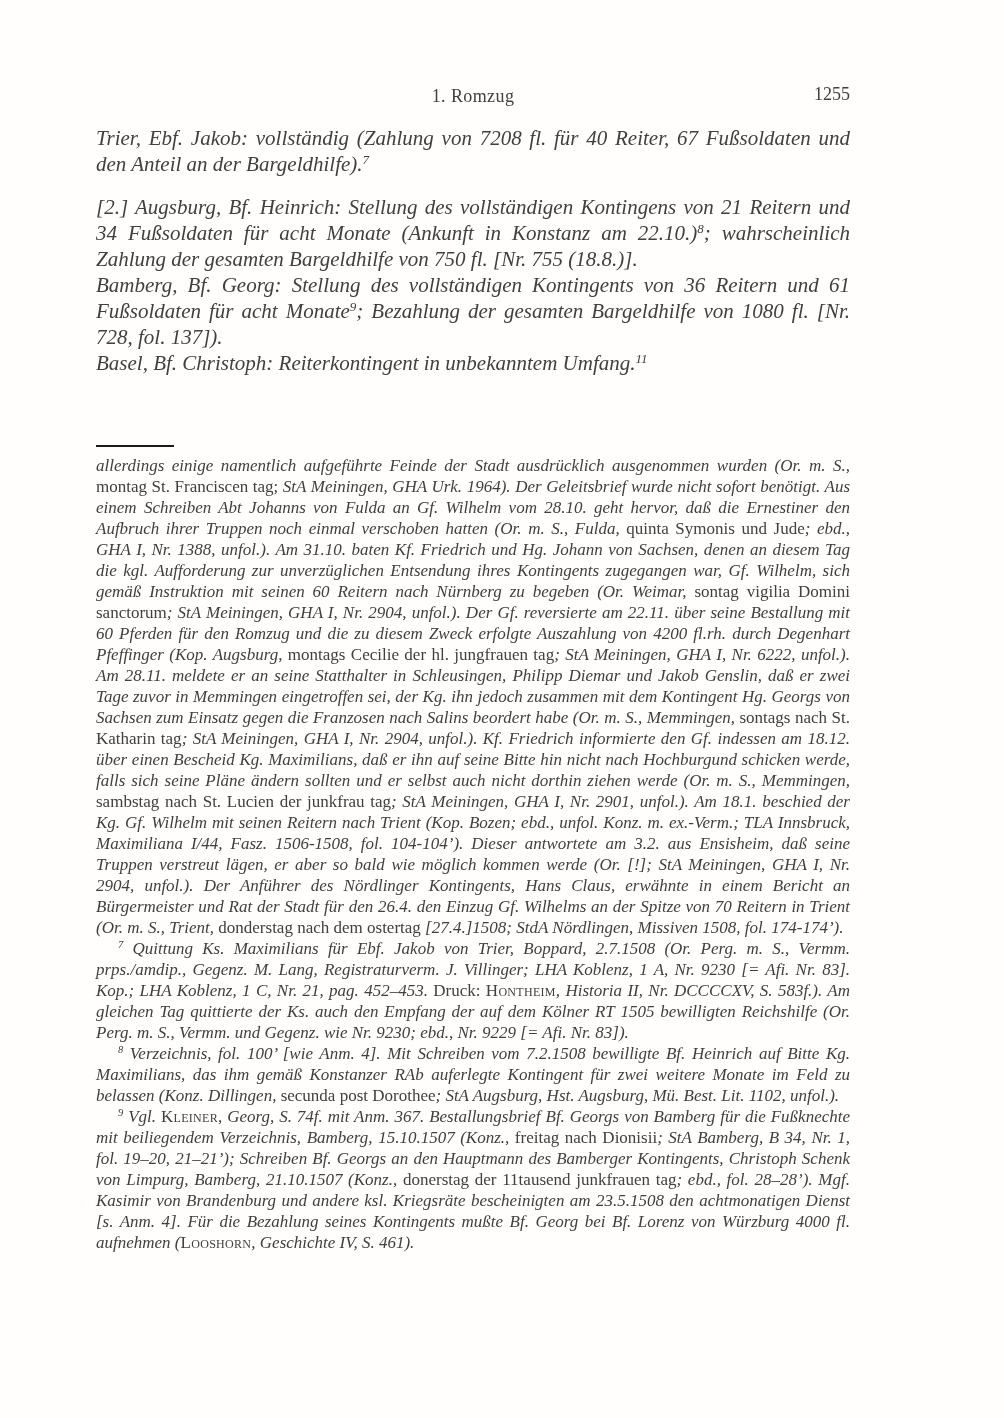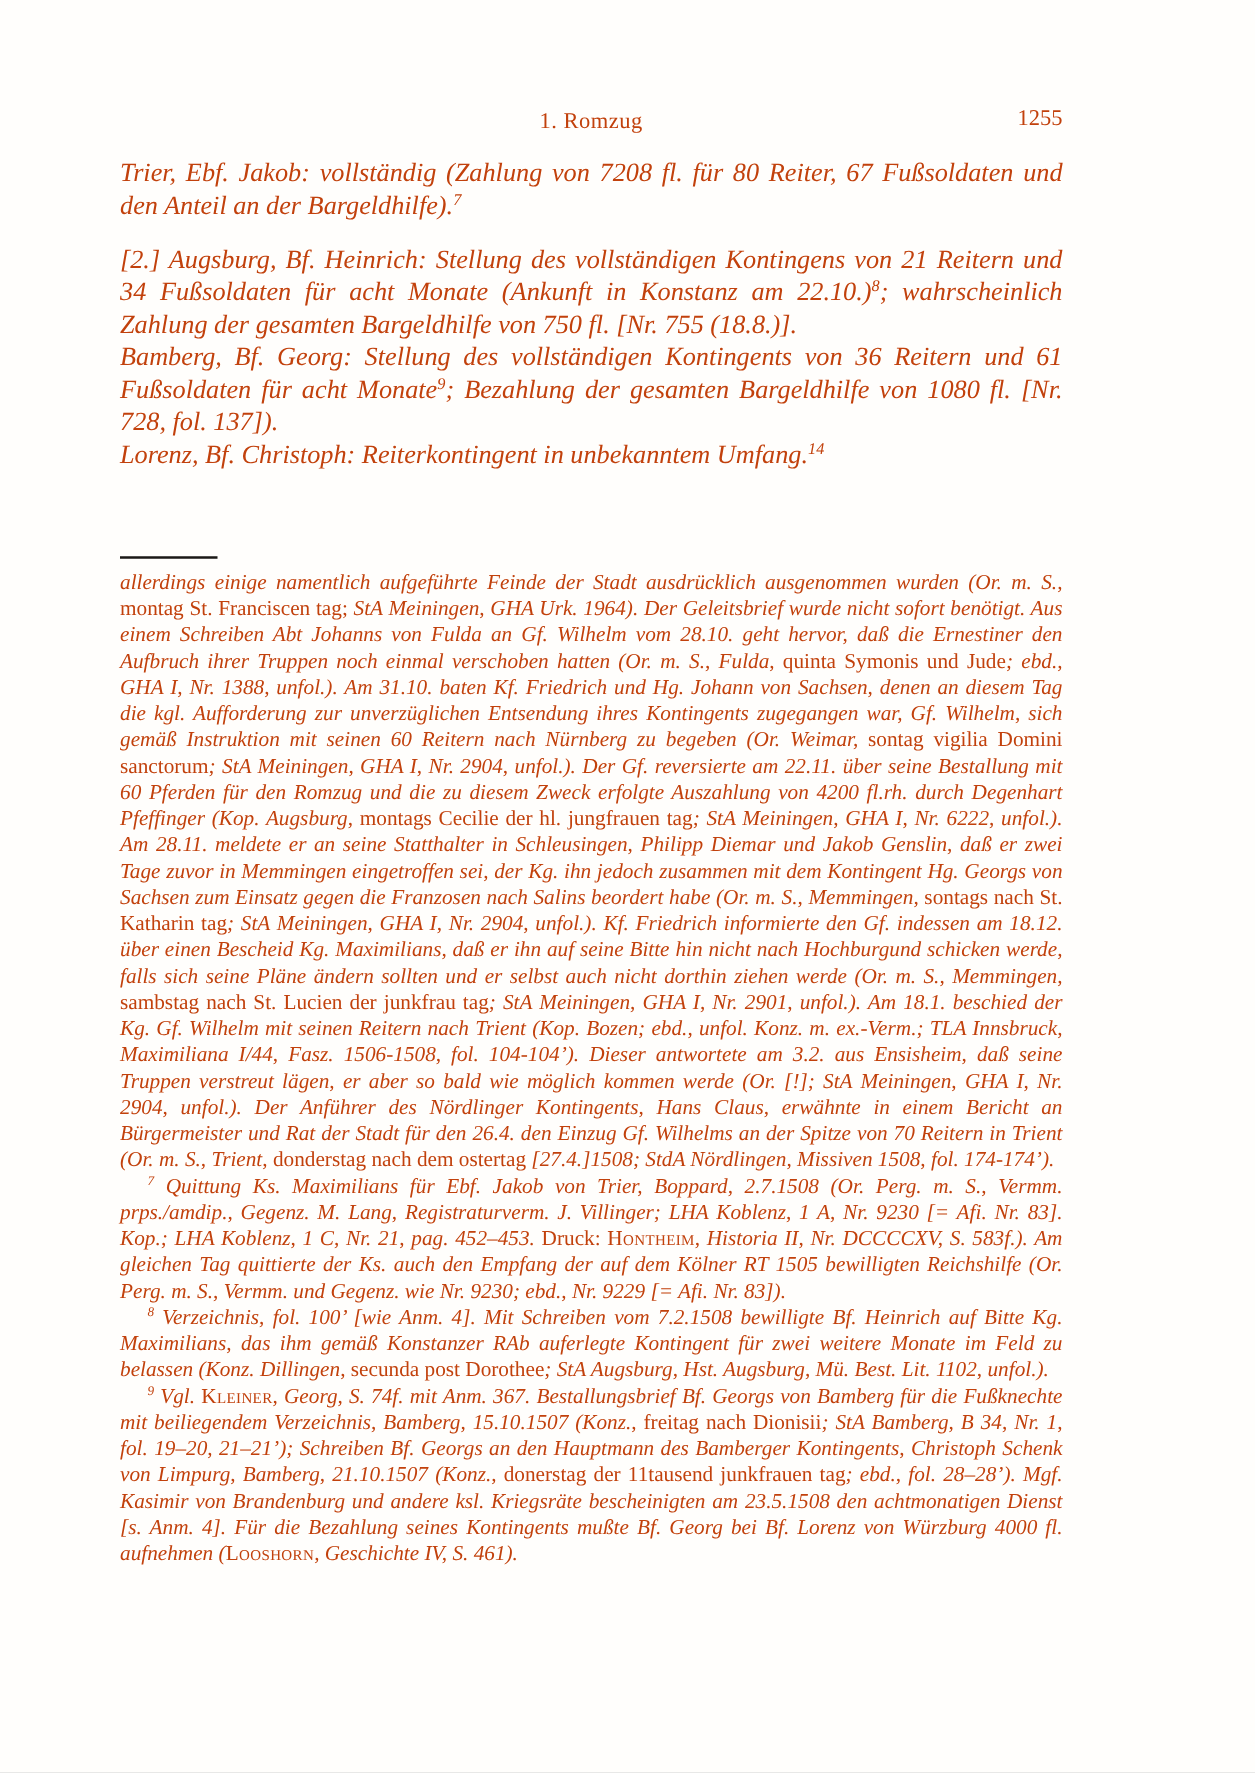--- a/index.html
+++ b/index.html
@@ -3,21 +3,21 @@
 <meta charset="utf-8">
 <style>
   html, body { margin: 0; padding: 0; background: #d8d8d8; }
   .page {
     width: 1004px;
     height: 1418px;
     background: #fffefc;
     position: relative;
     overflow: hidden;
     font-family: "Liberation Serif", serif;
-    color: #c2410c;
+    color: #404040;
     box-sizing: border-box;
   }
   .content {
     margin-left: 96px;
     width: 754px;
   }
   .page-header {
     position: relative;
     padding-top: 84px;
     height: 24px;
@@ -77,26 +77,26 @@
 <body>
 
 <div class="page">
   <div class="content">
 
     <div class="page-header">
       <span class="header-title">1. Romzug</span>
       <span class="page-number">1255</span>
     </div>
 
-    <p class="bp bp-first"><span class="seg-i">Trier, Ebf. Jakob: vollständig (Zahlung von 7208 fl. für 80 Reiter, 67 Fußsoldaten und den Anteil an der Bargeldhilfe).</span><sup class="seg-sup">7</sup></p>
+    <p class="bp bp-first"><span class="seg-i">Trier, Ebf. Jakob: vollständig (Zahlung von 7208 fl. für 40 Reiter, 67 Fußsoldaten und den Anteil an der Bargeldhilfe).</span><sup class="seg-sup">7</sup></p>
 
     <div class="bp-group">
       <p class="bp"><span class="seg-i">[2.] Augsburg, Bf. Heinrich: Stellung des vollständigen Kontingens von 21 Reitern und 34 Fußsoldaten für acht Monate (Ankunft in Konstanz am 22.10.)</span><sup class="seg-sup">8</sup><span class="seg-i">; wahrscheinlich Zahlung der gesamten Bargeldhilfe von 750 fl. [Nr. 755 (18.8.)].</span></p>
       <p class="bp"><span class="seg-i">Bamberg, Bf. Georg: Stellung des vollständigen Kontingents von 36 Reitern und 61 Fußsoldaten für acht Monate</span><sup class="seg-sup">9</sup><span class="seg-i">; Bezahlung der gesamten Bargeldhilfe von 1080 fl. [Nr. 728, fol. 137]).</span></p>
-      <p class="bp"><span class="seg-i">Lorenz, Bf. Christoph: Reiterkontingent in unbekanntem Umfang.</span><sup class="seg-sup">14</sup></p>
+      <p class="bp"><span class="seg-i">Basel, Bf. Christoph: Reiterkontingent in unbekanntem Umfang.</span><sup class="seg-sup">11</sup></p>
     </div>
 
     <div class="fn-rule"></div>
 
     <div>
       <p class="fn"><span class="seg-i">allerdings einige namentlich aufgeführte Feinde der Stadt ausdrücklich ausgenommen wurden (Or. m. S., </span><span class="seg-r">montag St. Franciscen tag; </span><span class="seg-i">StA Meiningen, GHA Urk. 1964). Der Geleitsbrief wurde nicht sofort benötigt. Aus einem Schreiben Abt Johanns von Fulda an Gf. Wilhelm vom 28.10. geht hervor, daß die Ernestiner den Aufbruch ihrer Truppen noch einmal verschoben hatten (Or. m. S., Fulda, </span><span class="seg-r">quinta Symonis und Jude</span><span class="seg-i">; ebd., GHA I, Nr. 1388, unfol.). Am 31.10. baten Kf. Friedrich und Hg. Johann von Sachsen, denen an diesem Tag die kgl. Aufforderung zur unverzüglichen Entsendung ihres Kontingents zugegangen war, Gf. Wilhelm, sich gemäß Instruktion mit seinen 60 Reitern nach Nürnberg zu begeben (Or. Weimar, </span><span class="seg-r">sontag vigilia Domini sanctorum</span><span class="seg-i">; StA Meiningen, GHA I, Nr. 2904, unfol.). Der Gf. reversierte am 22.11. über seine Bestallung mit 60 Pferden für den Romzug und die zu diesem Zweck erfolgte Auszahlung von 4200 fl.rh. durch Degenhart Pfeffinger (Kop. Augsburg, </span><span class="seg-r">montags Cecilie der hl. jungfrauen tag</span><span class="seg-i">; StA Meiningen, GHA I, Nr. 6222, unfol.). Am 28.11. meldete er an seine Statthalter in Schleusingen, Philipp Diemar und Jakob Genslin, daß er zwei Tage zuvor in Memmingen eingetroffen sei, der Kg. ihn jedoch zusammen mit dem Kontingent Hg. Georgs von Sachsen zum Einsatz gegen die Franzosen nach Salins beordert habe (Or. m. S., Memmingen, </span><span class="seg-r">sontags nach St. Katharin tag</span><span class="seg-i">; StA Meiningen, GHA I, Nr. 2904, unfol.). Kf. Friedrich informierte den Gf. indessen am 18.12. über einen Bescheid Kg. Maximilians, daß er ihn auf seine Bitte hin nicht nach Hochburgund schicken werde, falls sich seine Pläne ändern sollten und er selbst auch nicht dorthin ziehen werde (Or. m. S., Memmingen, </span><span class="seg-r">sambstag nach St. Lucien der junkfrau tag</span><span class="seg-i">; StA Meiningen, GHA I, Nr. 2901, unfol.). Am 18.1. beschied der Kg. Gf. Wilhelm mit seinen Reitern nach Trient (Kop. Bozen; ebd., unfol. Konz. m. ex.-Verm.; TLA Innsbruck, Maximiliana I/44, Fasz. 1506-1508, fol. 104-104’). Dieser antwortete am 3.2. aus Ensisheim, daß seine Truppen verstreut lägen, er aber so bald wie möglich kommen werde (Or. [!]; StA Meiningen, GHA I, Nr. 2904, unfol.). Der Anführer des Nördlinger Kontingents, Hans Claus, erwähnte in einem Bericht an Bürgermeister und Rat der Stadt für den 26.4. den Einzug Gf. Wilhelms an der Spitze von 70 Reitern in Trient (Or. m. S., Trient, </span><span class="seg-r">donderstag nach dem ostertag </span><span class="seg-i">[27.4.]1508; StdA Nördlingen, Missiven 1508, fol. 174-174’).</span></p>
       <p class="fn fn-indent"><sup class="seg-sup">7</sup><span class="seg-i"> Quittung Ks. Maximilians für Ebf. Jakob von Trier, Boppard, 2.7.1508 (Or. Perg. m. S., Vermm. prps./amdip., Gegenz. M. Lang, Registraturverm. J. Villinger; LHA Koblenz, 1 A, Nr. 9230 [= Afi. Nr. 83]. Kop.; LHA Koblenz, 1 C, Nr. 21, pag. 452–453. </span><span class="seg-r">Druck: </span><span class="seg-sc">Hontheim</span><span class="seg-i">, Historia II, Nr. DCCCCXV, S. 583f.). Am gleichen Tag quittierte der Ks. auch den Empfang der auf dem Kölner RT 1505 bewilligten Reichshilfe (Or. Perg. m. S., Vermm. und Gegenz. wie Nr. 9230; ebd., Nr. 9229 [= Afi. Nr. 83]).</span></p>
       <p class="fn fn-indent"><sup class="seg-sup">8</sup><span class="seg-i"> Verzeichnis, fol. 100’ [wie Anm. 4]. Mit Schreiben vom 7.2.1508 bewilligte Bf. Heinrich auf Bitte Kg. Maximilians, das ihm gemäß Konstanzer RAb auferlegte Kontingent für zwei weitere Monate im Feld zu belassen (Konz. Dillingen, </span><span class="seg-r">secunda post Dorothee</span><span class="seg-i">; StA Augsburg, Hst. Augsburg, Mü. Best. Lit. 1102, unfol.).</span></p>
       <p class="fn fn-indent"><sup class="seg-sup">9</sup><span class="seg-i"> Vgl. </span><span class="seg-sc">Kleiner</span><span class="seg-i">, Georg, S. 74f. mit Anm. 367. Bestallungsbrief Bf. Georgs von Bamberg für die Fußknechte mit beiliegendem Verzeichnis, Bamberg, 15.10.1507 (Konz., </span><span class="seg-r">freitag nach Dionisii</span><span class="seg-i">; StA Bamberg, B 34, Nr. 1, fol. 19–20, 21–21’); Schreiben Bf. Georgs an den Hauptmann des Bamberger Kontingents, Christoph Schenk von Limpurg, Bamberg, 21.10.1507 (Konz., </span><span class="seg-r">donerstag der 11tausend junkfrauen tag</span><span class="seg-i">; ebd., fol. 28–28’). Mgf. Kasimir von Brandenburg und andere ksl. Kriegsräte bescheinigten am 23.5.1508 den achtmonatigen Dienst [s. Anm. 4]. Für die Bezahlung seines Kontingents mußte Bf. Georg bei Bf. Lorenz von Würzburg 4000 fl. aufnehmen (</span><span class="seg-sc">Looshorn</span><span class="seg-i">, Geschichte IV, S. 461).</span></p>
     </div>

